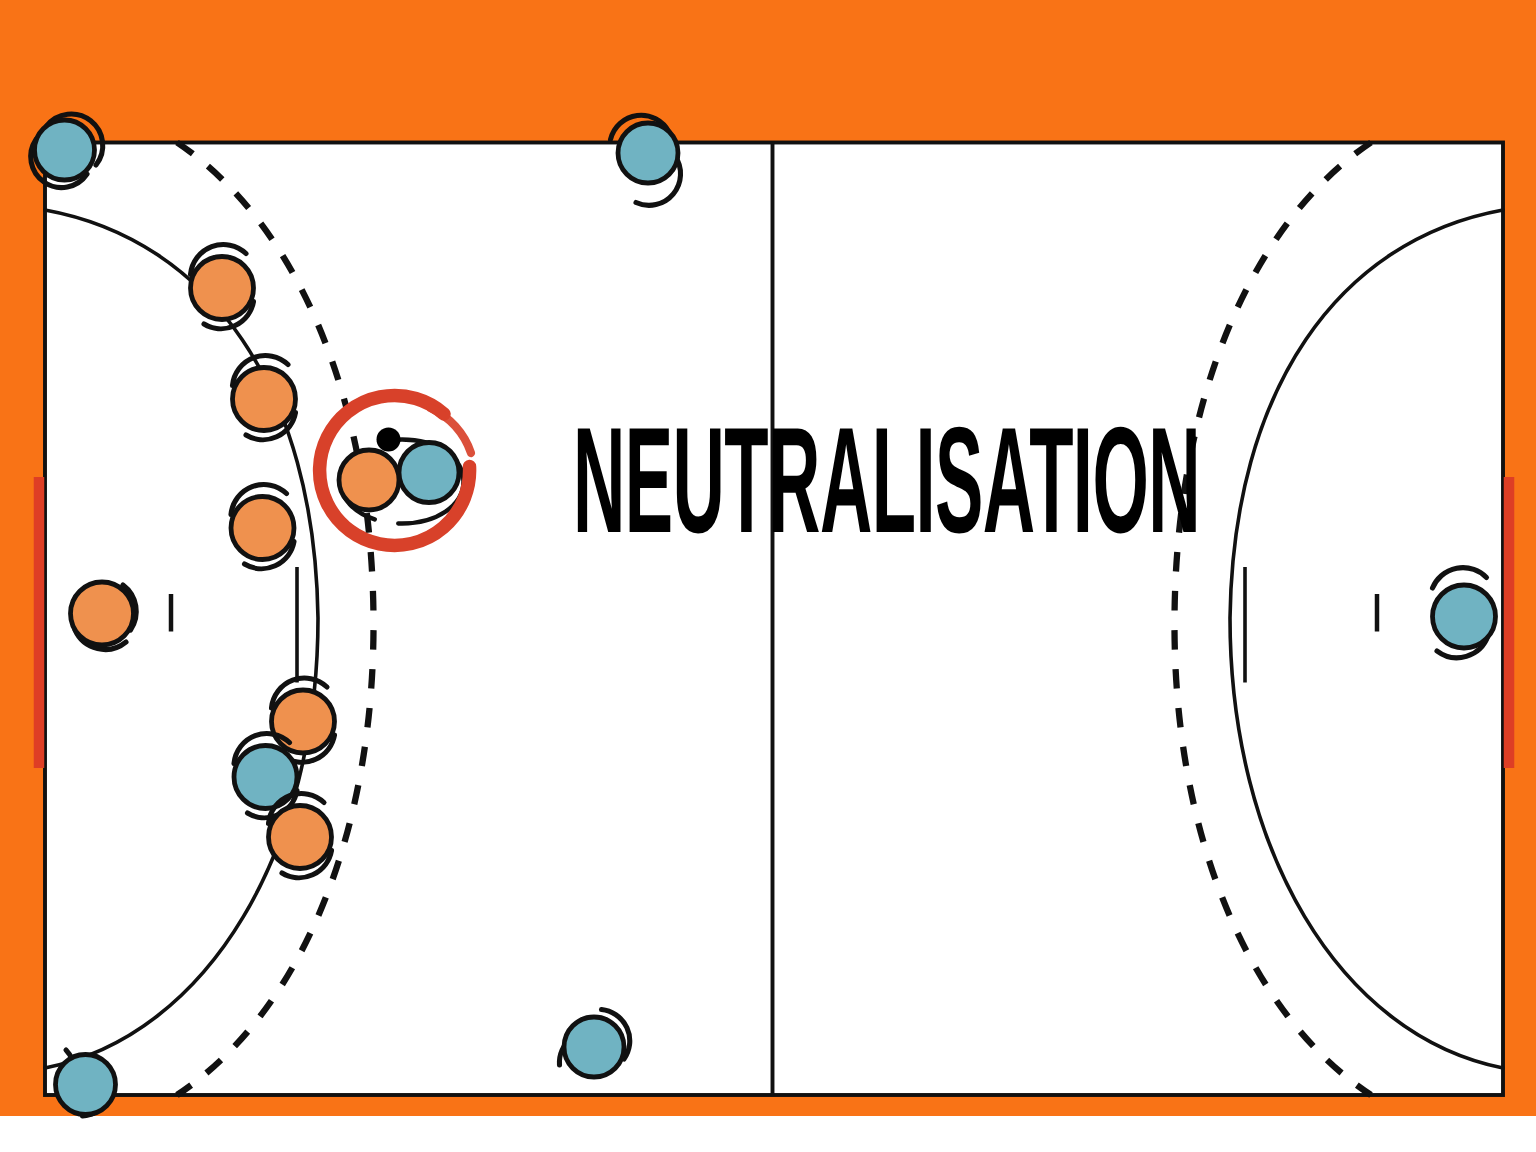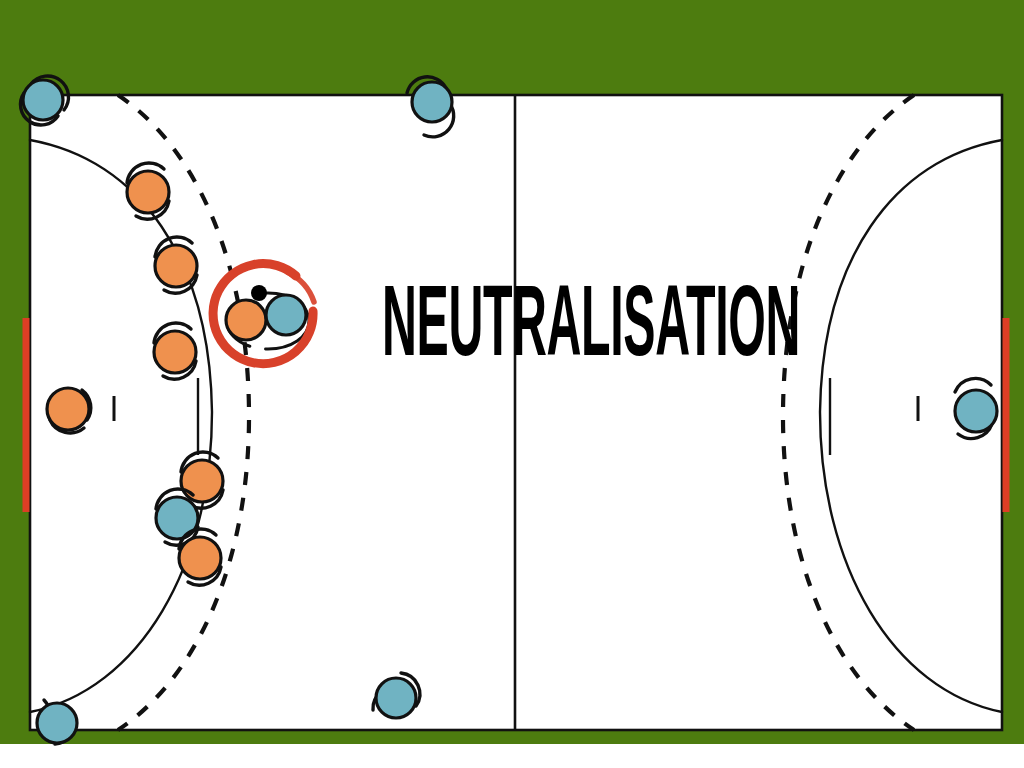--- a/index.html
+++ b/index.html
@@ -10,21 +10,21 @@
   body {
     width: 1024px;
     height: 768px;
     overflow: hidden;
     font-family: "Liberation Sans", sans-serif;
   }
   #stage {
     position: relative;
     width: 1024px;
     height: 744px;
-    background: #4d7c0f;
+    background: #f97316;
   }
   #court-svg {
     position: absolute;
     left: 0;
     top: 0;
     width: 1024px;
     height: 768px;
     display: block;
   }
   .annotation-text {

